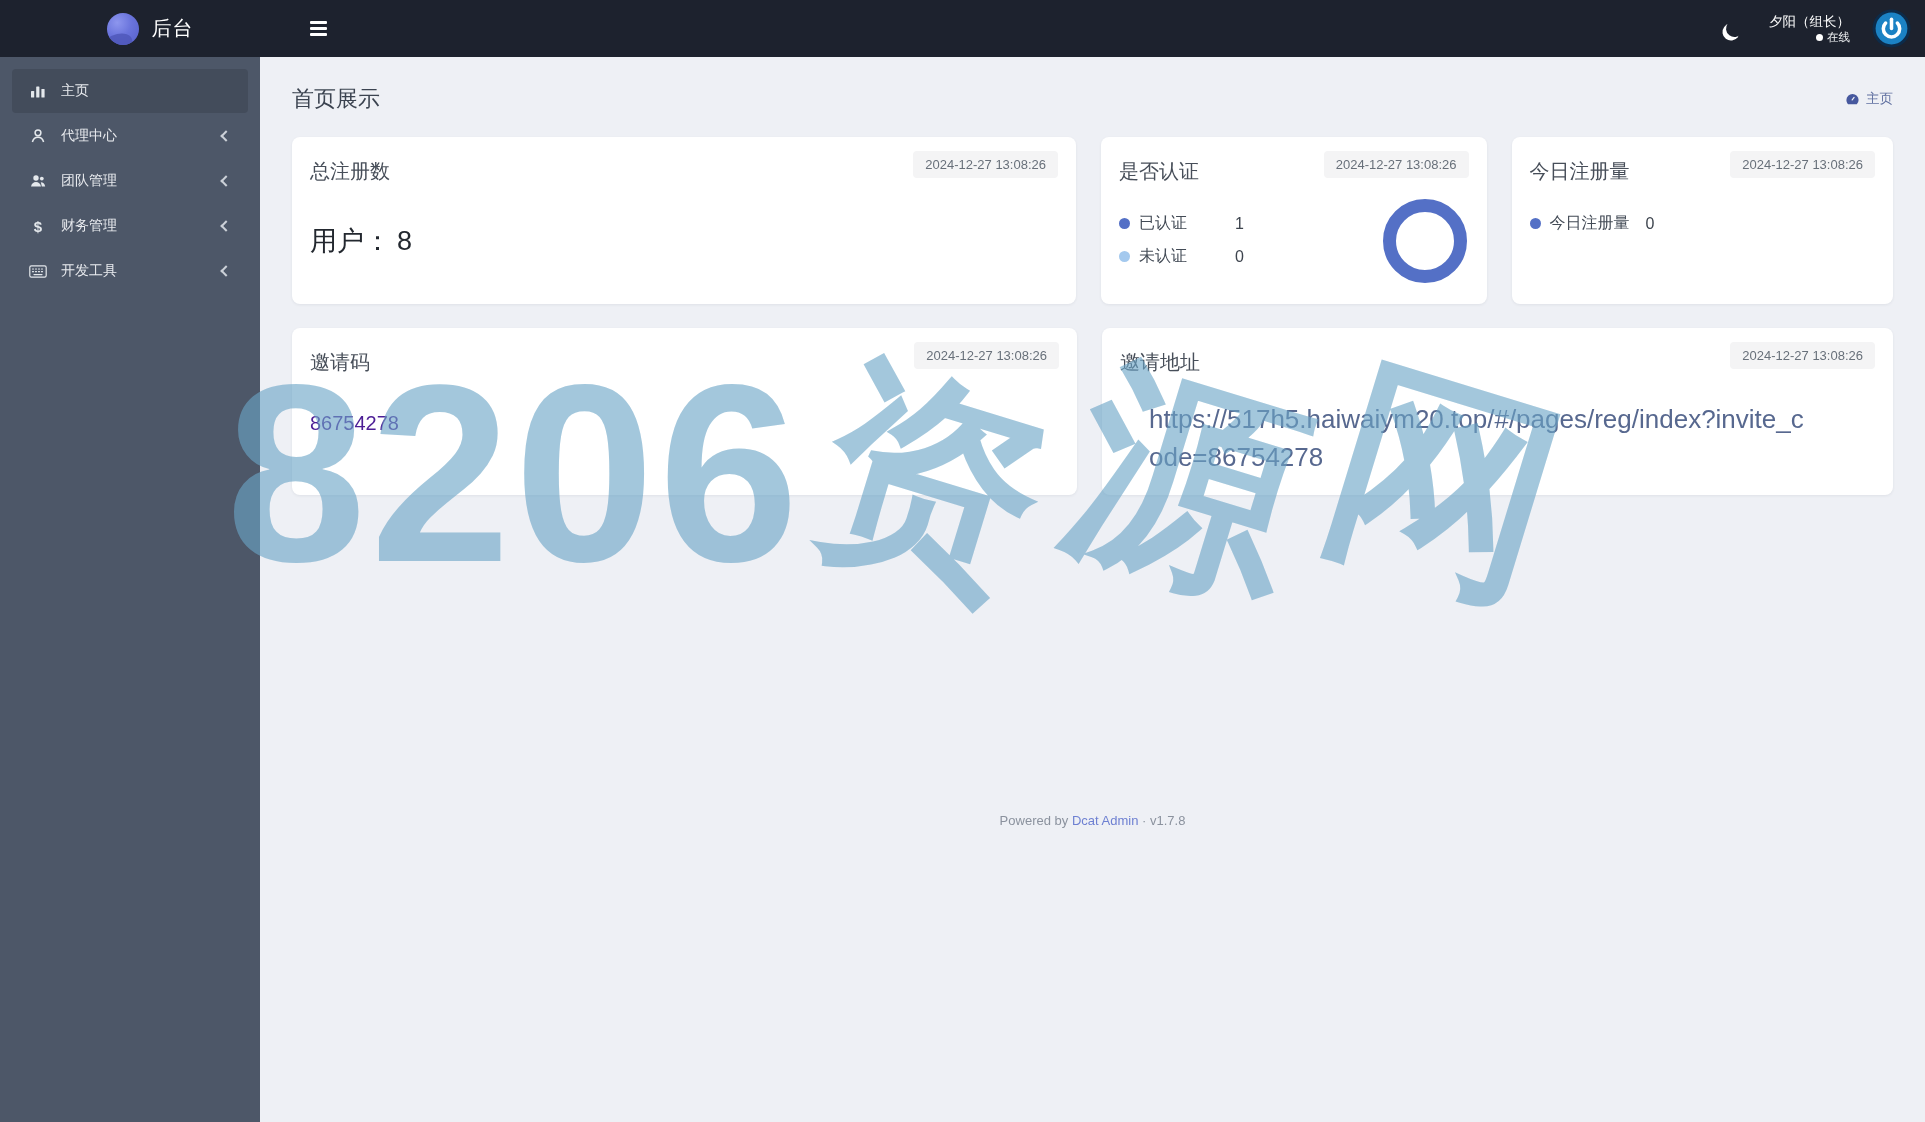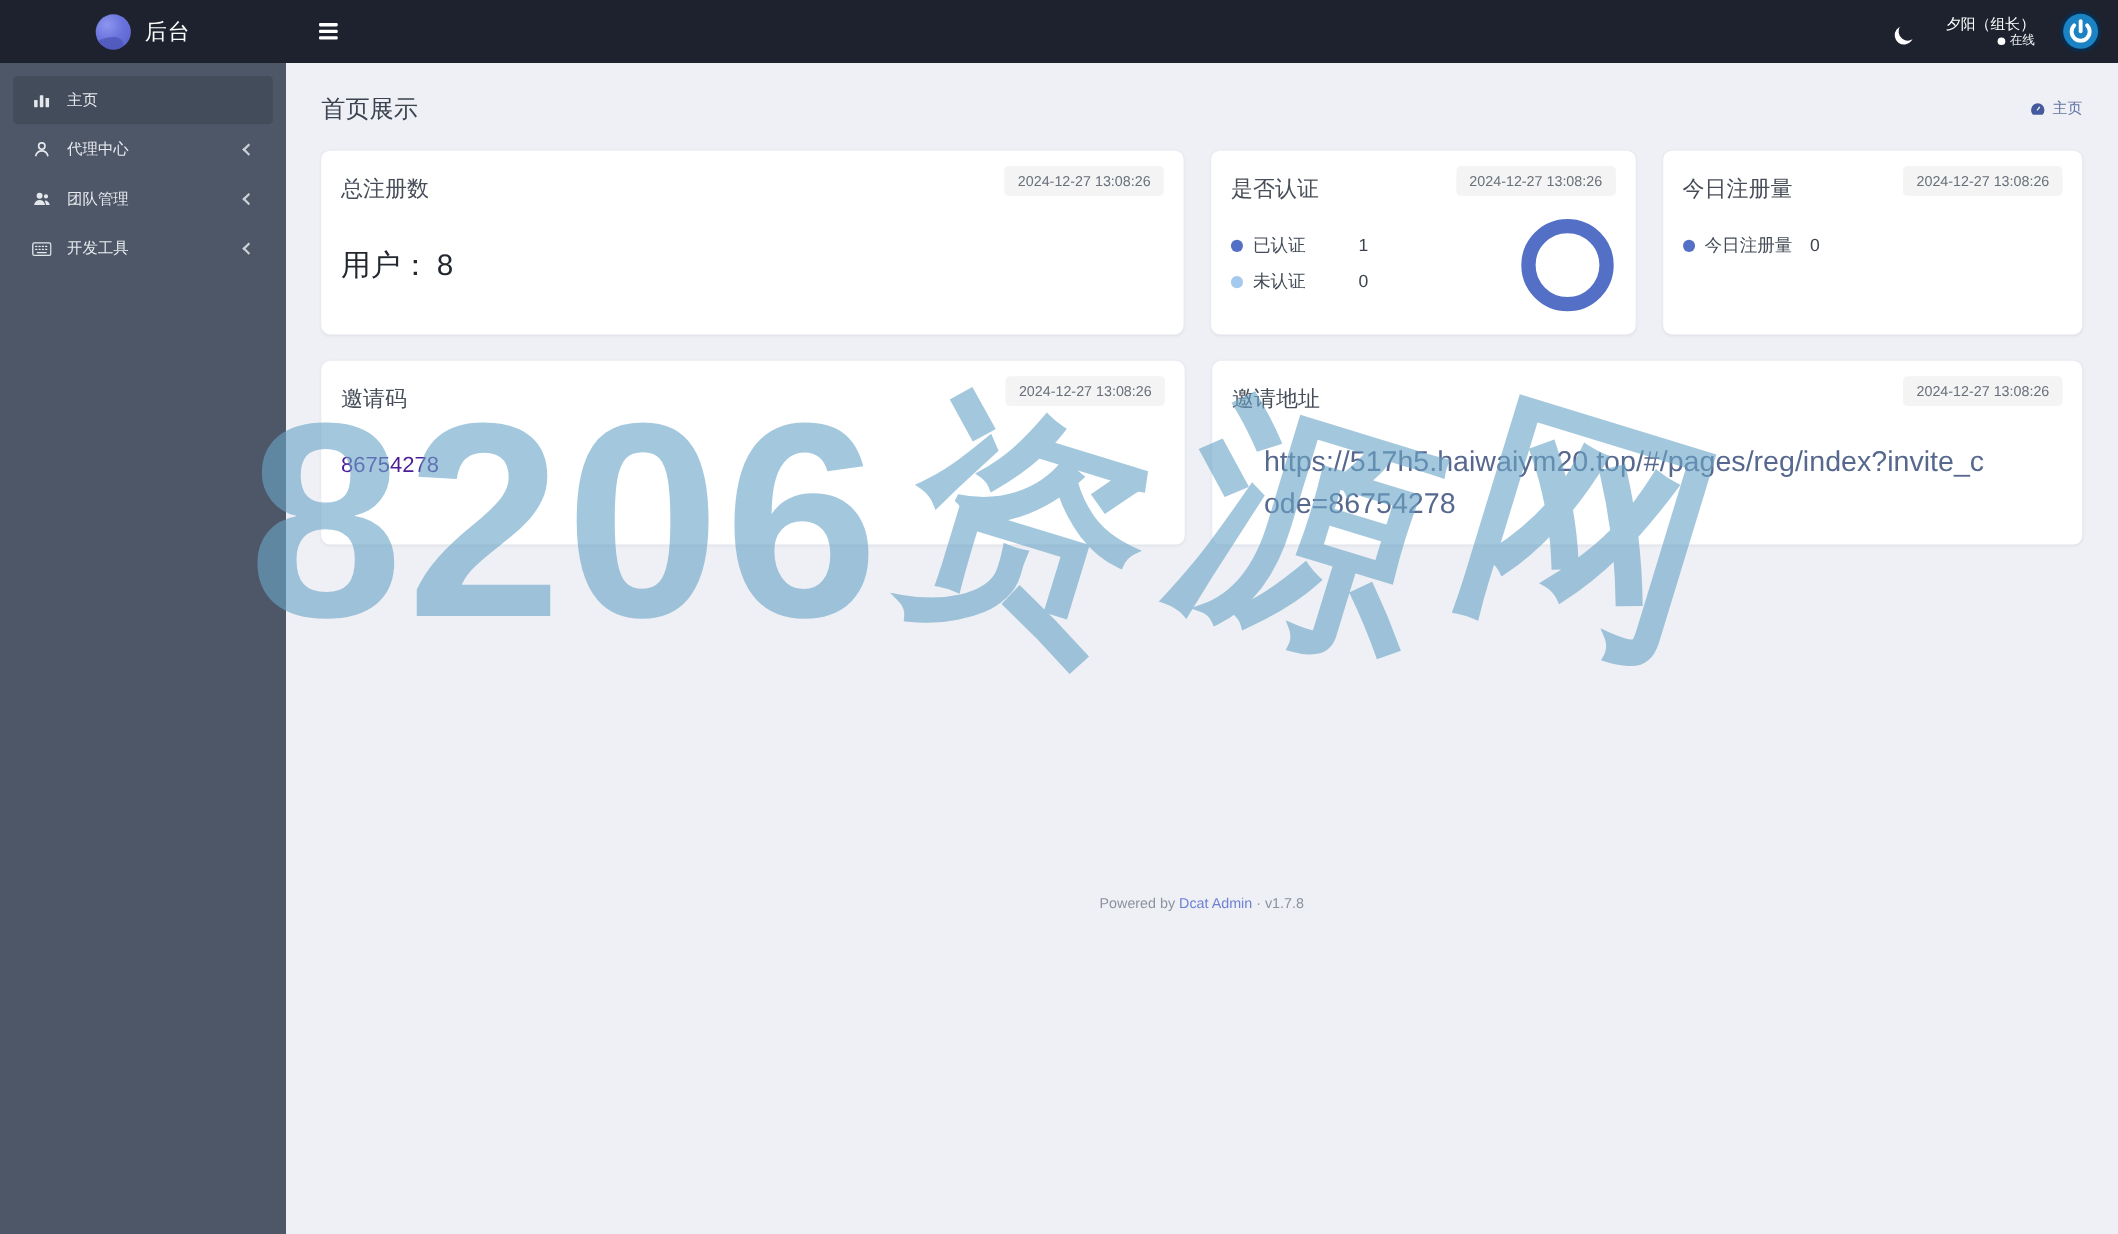--- a/index.html
+++ b/index.html
@@ -1,21 +1,21 @@
 <!DOCTYPE html>
 <html><head>
 <meta charset="utf-8">
 <style>
   * { box-sizing: border-box; margin: 0; padding: 0; }
   html,body { width:1925px; height:1122px; overflow:hidden;
     font-family:"Liberation Sans","DejaVu Sans",sans-serif; background:#eef0f5; }
 
   
   .navbar { position:fixed; top:0; left:0; width:1925px; height:57px;
-    background:#1d222e; display:flex; align-items:center; z-index:40; }
+    background:#1d222e; display:flex; align-items:center; z-index:40;padding-left:20px; }
   .brand { width:260px; height:57px; display:flex; align-items:center; justify-content:center; gap:13px; }
   .brand-logo { width:32px; height:32px; border-radius:50%;
     background:radial-gradient(circle at 32% 30%, #8d96ee 0%, #6a74dc 45%, #555fc9 100%);
     position:relative; overflow:hidden; }
   .brand-logo::after { content:""; position:absolute; left:-8px; bottom:-10px; width:34px; height:20px;
     background:#4d56b8; border-radius:50%; transform:rotate(-24deg); opacity:.8; }
   .brand-title { color:#fff; font-size:20px; letter-spacing:1px; }
   .hamburger { margin-left:24px; display:flex; flex-direction:column; gap:3.5px; cursor:pointer; padding:6px; }
   .hamburger i { display:block; width:17px; height:2.6px; background:#fff; border-radius:1px; }
   .nav-right { margin-left:auto; display:flex; align-items:center; gap:22px; padding-right:14px; }
@@ -139,20 +139,25 @@
           <circle cx="6" cy="5" r="2.7"></circle>
           <path d="M1 13.4c.6-3 2.4-4.5 5-4.5s4.4 1.5 5 4.5z"></path>
           <circle cx="11.8" cy="5.6" r="1.9"></circle>
           <path d="M10.8 9.3c2.3.1 3.8 1.4 4.4 4.1h-3.4c-.2-1.7-.9-3.1-1-4.1z"></path>
         </svg>
     </span>
     <span>团队管理</span>
     <span class="chevron"></span>
   </div>
   <div class="side-item">
+    <span class="side-icon icon-dollar"></span>
+    <span>财务管理</span>
+    <span class="chevron"></span>
+  </div>
+  <div class="side-item">
     <span class="side-icon">
       <svg width="18" height="13" viewBox="0 0 18 13" fill="none" stroke="#e4e8ec" stroke-width="1.2">
           <rect x="0.8" y="0.8" width="16.4" height="11.4" rx="1.6"></rect>
           <path d="M3.5 4h1M6.5 4h1M9.5 4h1M12.5 4h1M3.5 6.7h1M6.5 6.7h1M9.5 6.7h1M12.5 6.7h1M5 9.6h8" stroke-linecap="round"></path>
         </svg>
     </span>
     <span>开发工具</span>
     <span class="chevron"></span>
   </div>
 </div>

